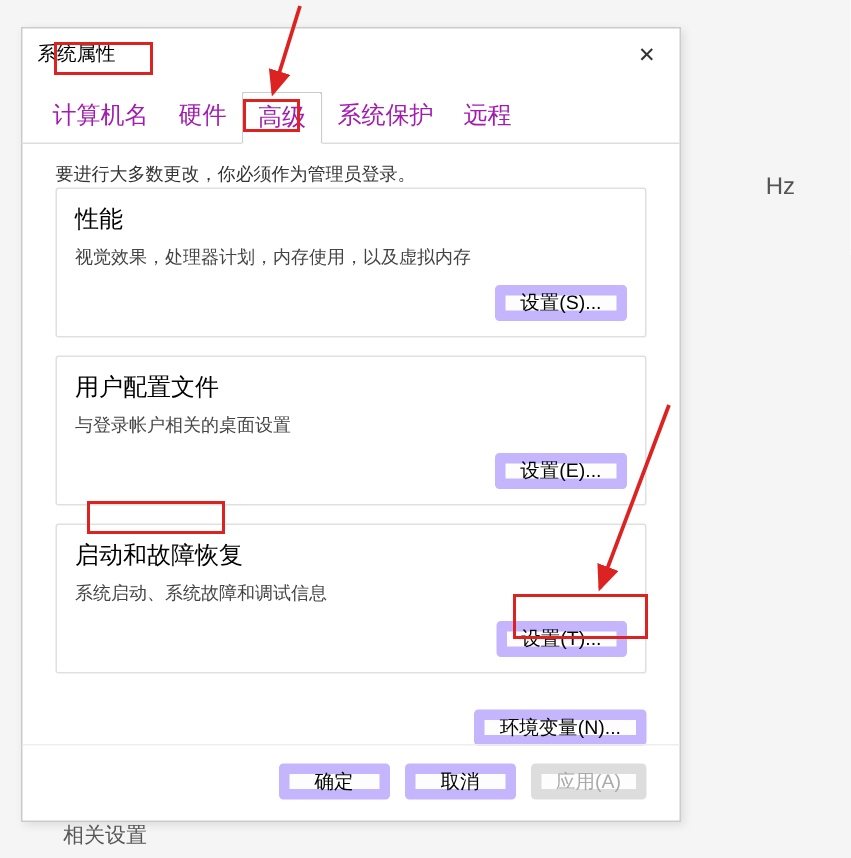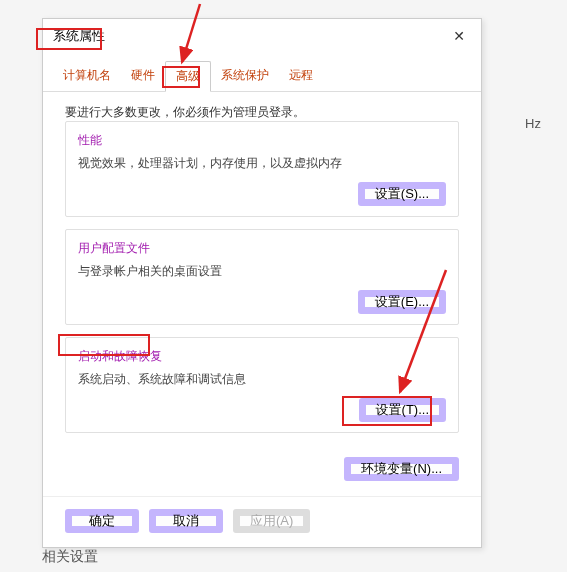--- a/index.html
+++ b/index.html
@@ -7,21 +7,21 @@
       font-family: "Microsoft YaHei", "SimSun", sans-serif;
       font-size: 12px;
       background: #f5f5f5;
       width: 567px;
       height: 572px;
       position: relative;
       color: #333;
     }
     .dialog {
       position: absolute;
-      left: 42px;
+      left: 14px;
       top: 18px;
       width: 440px;
       height: 530px;
       background: #fff;
       border: 1px solid #ccc;
       box-shadow: 2px 2px 6px rgba(0,0,0,0.1);
     }
     .titlebar {
       height: 34px;
       display: flex;
@@ -41,22 +41,22 @@
     }
     .tabs {
       display: flex;
       border-bottom: 1px solid #ddd;
       padding: 0 10px;
       margin-top: 8px;
     }
     .tab {
       padding: 6px 10px;
       cursor: pointer;
-      font-size: 12px;
-      color: #c2410c;
+      font-size: 16px;
+      color: #a21caf;
     }
     .tab.active {
       border: 1px solid #ccc;
       border-bottom: 1px solid #fff;
       background: #fff;
       margin-bottom: -1px;
       border-radius: 2px 2px 0 0;
       text-align: right;
     }
     .content {
@@ -67,23 +67,23 @@
       margin-bottom: 0;
     }
     .groupbox {
       border: 1px solid #e0e0e0;
       border-radius: 2px;
       padding: 10px 12px 10px 12px;
       margin-bottom: 12px;
       position: relative;
     }
     .group-title {
-      font-size: 12px;
+      font-size: 16px;
       margin-bottom: 6px;
-      color: #a21caf;
+      color: #000000;
     }
     .group-desc {
       font-size: 12px;
       color: #444;
       margin-bottom: 10px;
     }
     .btn-row {
       display: flex;
       justify-content: flex-end;
     }
@@ -105,41 +105,42 @@
       border-color: #ddd;
       cursor: default;
     }
     .env-row {
       display: flex;
       justify-content: flex-end;
       padding: 4px 22px 8px 22px;
     }
     .footer {
       display: flex;
+      justify-content: flex-end;
       gap: 10px;
       padding: 12px 22px 0 22px;
       border-top: 1px solid #eee;
       position: absolute;
       bottom: 14px;
       left: 0;
       right: 0;
     }
     .related {
       position: absolute;
       left: 42px;
       bottom: 6px;
       font-size: 14px;
       color: #555;
       font-family: Liberation Mono, monospace;
     }
     .side-text {
       position: absolute;
-      right: 26px;
+      right: 37px;
       top: 116px;
-      font-size: 13px;
+      font-size: 16px;
       color: #555;
     }
     
     .redbox {
       position: absolute;
       border: 2px solid #d22;
       pointer-events: none;
     }
     .rb1 { left: 36px; top: 28px; width: 66px; height: 22px; }
     .rb2 { left: 162px; top: 66px; width: 38px; height: 22px; }

